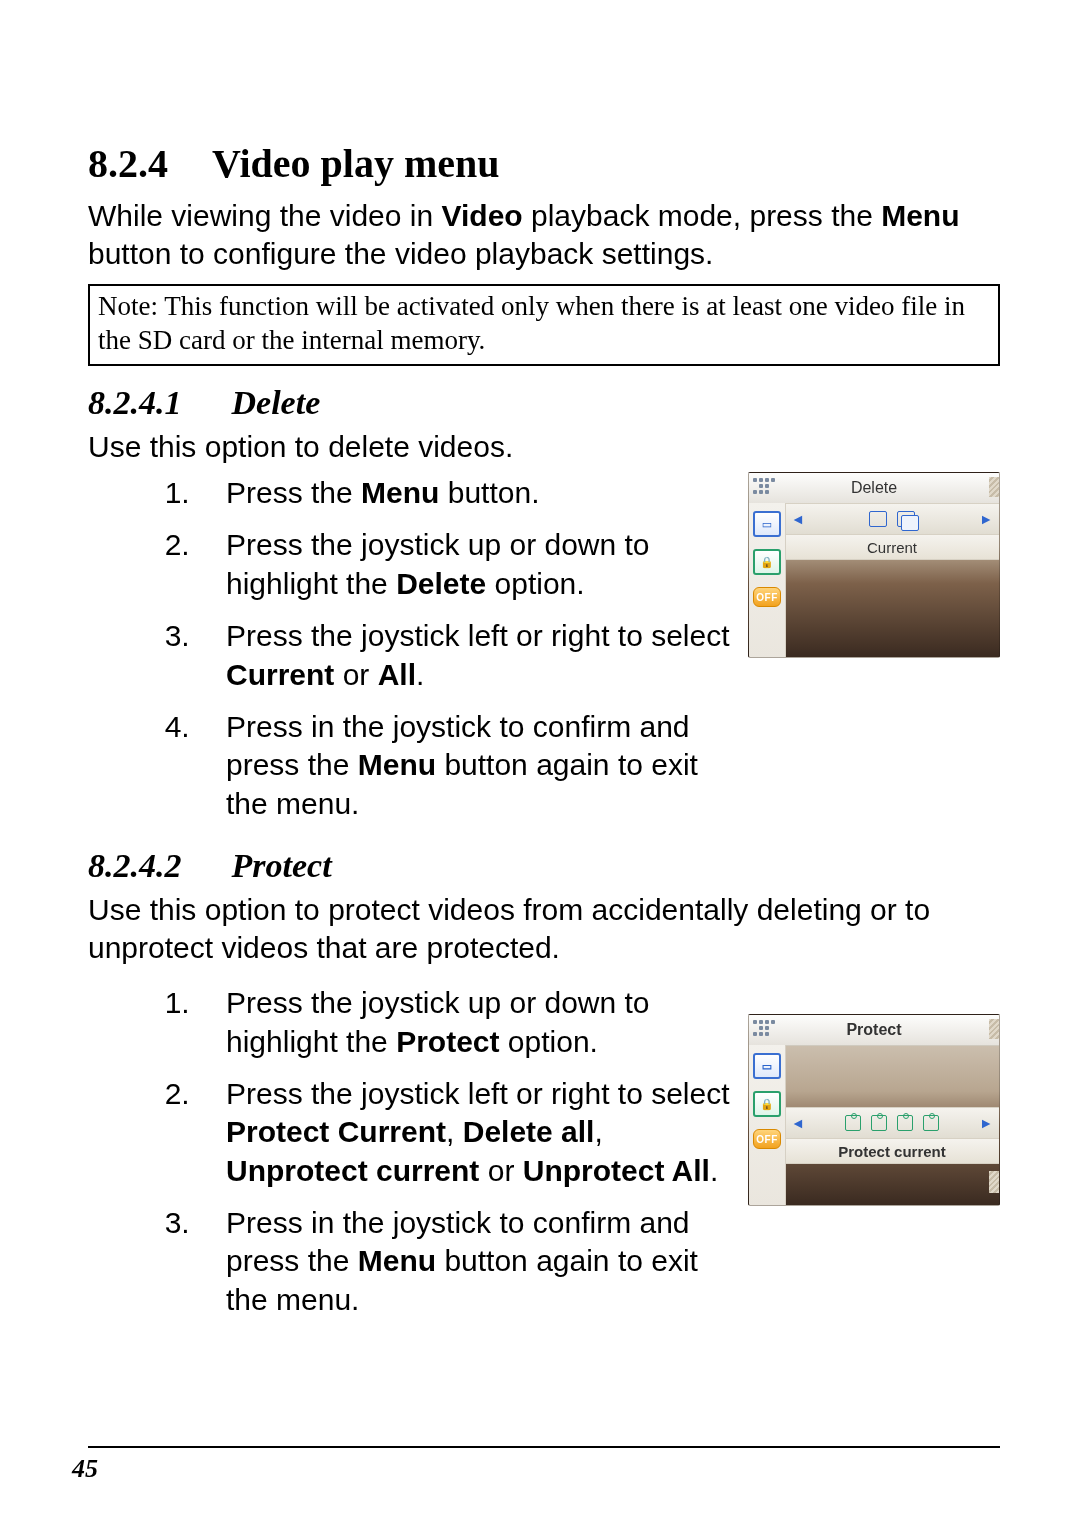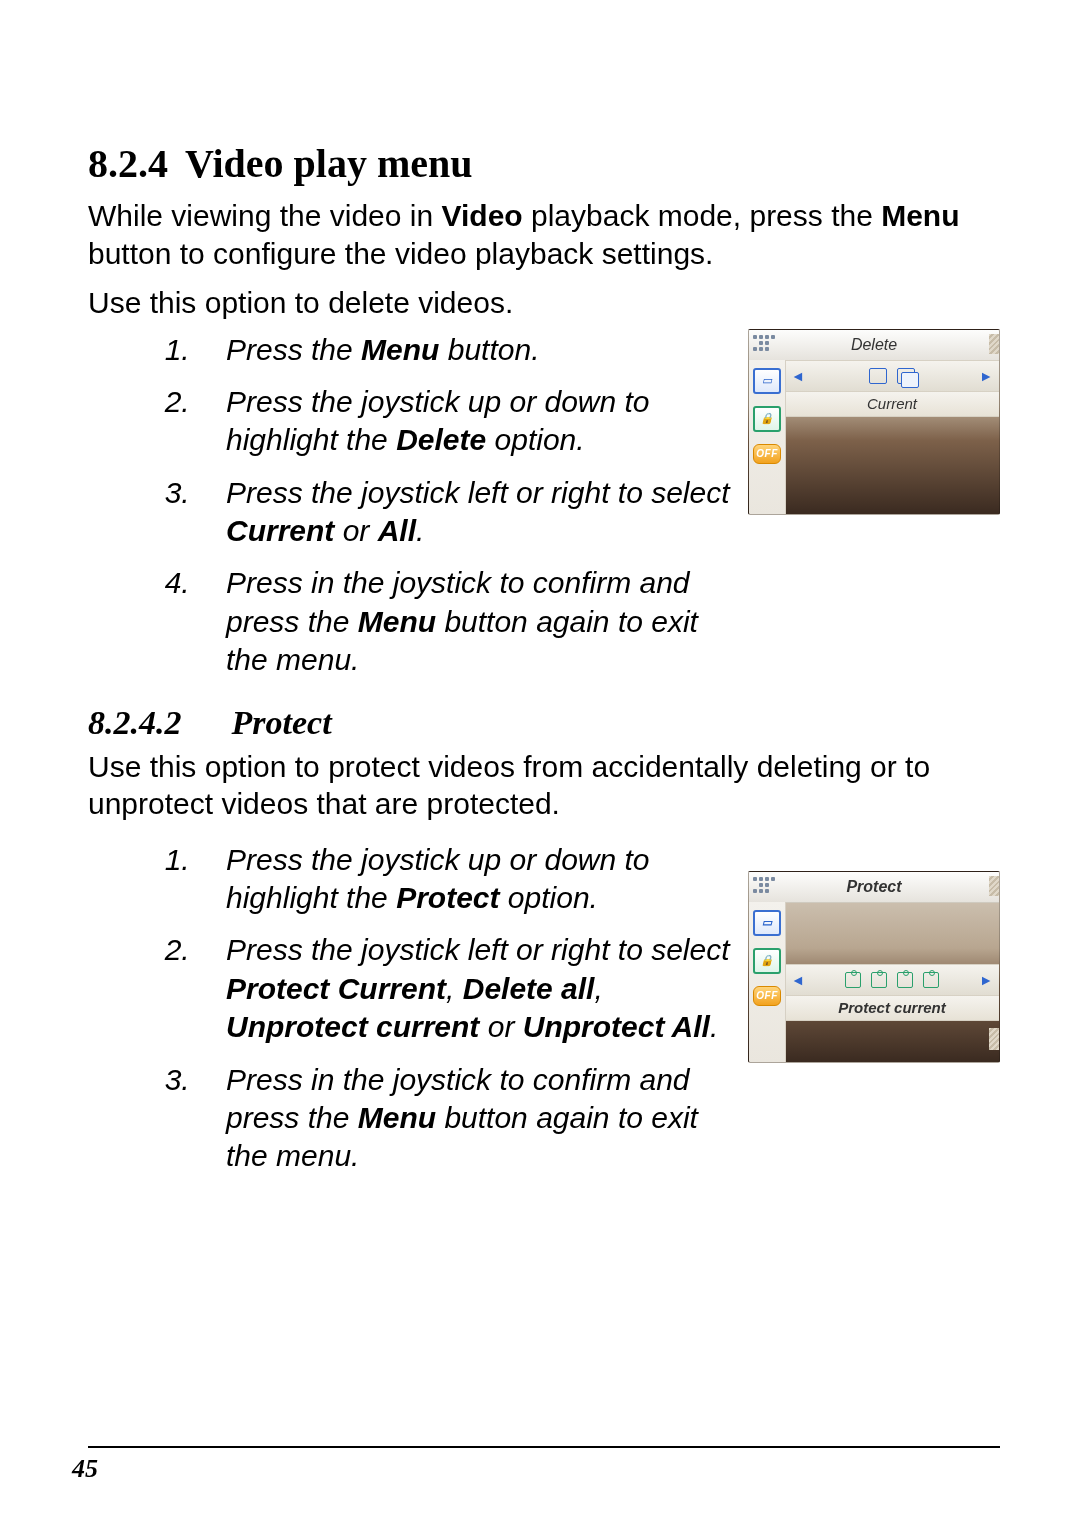--- a/index.html
+++ b/index.html
@@ -15,21 +15,21 @@
     box-sizing: border-box;
     padding: 140px 80px 40px 88px;
     position: relative;
   }
   h2.section {
     font-family: "Times New Roman", Times, serif;
     font-weight: bold;
     font-size: 40px;
     margin: 0 0 10px 0;
   }
-  h2.section .num { display:inline-block; margin-right: 17px; }
+  h2.section .num { display:inline-block; margin-right: 44px; }
   p.body {
     font-size: 30px;
     line-height: 1.25;
     margin: 0 0 12px 0;
   }
   .notebox {
     border: 2px solid #000;
     padding: 4px 8px 6px 8px;
     margin: 6px 0 18px 0;
     font-family: "Times New Roman", Times, serif;
@@ -37,21 +37,21 @@
     line-height: 1.25;
   }
   h3.sub {
     font-family: "Times New Roman", Times, serif;
     font-style: italic;
     font-weight: bold;
     font-size: 34px;
     margin: 10px 0 6px 0;
   }
   h3.sub .num { display:inline-block; margin-right: 50px; font-style: italic;}
-  .row { display:flex; gap:18px; align-items:flex-start;font-style:italic; }
+  .row { display:flex; gap:18px; align-items:flex-start; }
   .col-text { flex: 1; }
   ol.steps {
     list-style: decimal;
     margin: 6px 0 0 0;
     padding-left: 110px;
     font-size: 30px;
     line-height: 1.28;
   }
   ol.steps > li {
     padding-left: 28px;
@@ -153,21 +153,27 @@
 <div class="page">
 
   <h2 class="section">
     <span class="num">8.2.4</span><span>Video play menu</span>
   </h2>
 
   <p class="body">
     <span>While viewing the video in </span><span class="b">Video</span><span> playback mode, press the </span><span class="b">Menu</span><span> button to configure the video playback settings.</span>
   </p>
 
-
+  <div class="notebox">
+    <span>Note: This function will be activated only when there is at least one video file in the SD card or the internal memory.</span>
+  </div>
+
+  <h3 class="sub">
+    <span class="num">8.2.4.1</span><span>Delete</span>
+  </h3>
   <p class="body" style="margin-bottom:3px;">Use this option to delete videos.</p>
 
   <div class="row">
     <div class="col-text">
       <ol class="steps">
           <li><span>Press the </span><span class="b">Menu</span><span> button.</span></li>
           <li><span>Press the joystick up or down to highlight the </span><span class="b">Delete</span><span> option.</span></li>
           <li><span>Press the joystick left or right to select </span><span class="b">Current</span><span> or </span><span class="b">All</span><span>.</span></li>
           <li><span>Press in the joystick to confirm and press the </span><span class="b">Menu</span><span> button again to exit the menu.</span></li>
         </ol>

